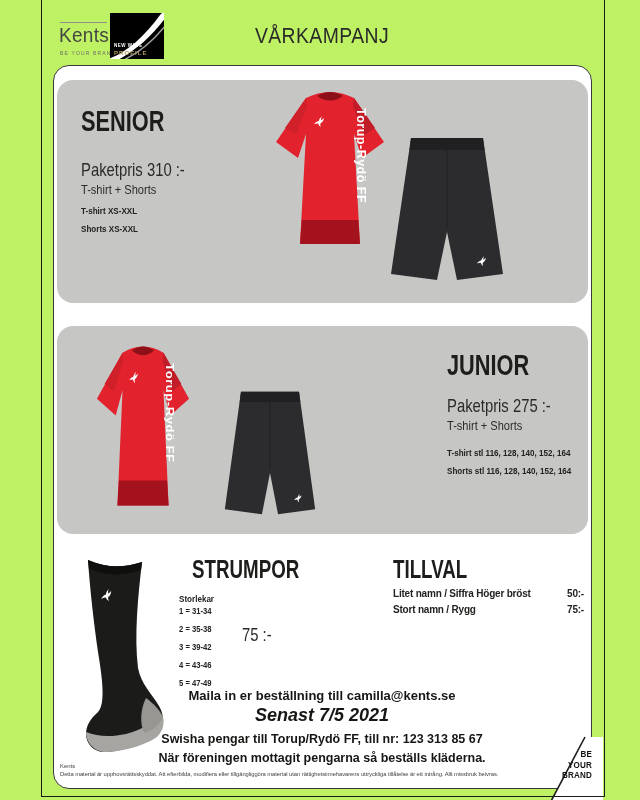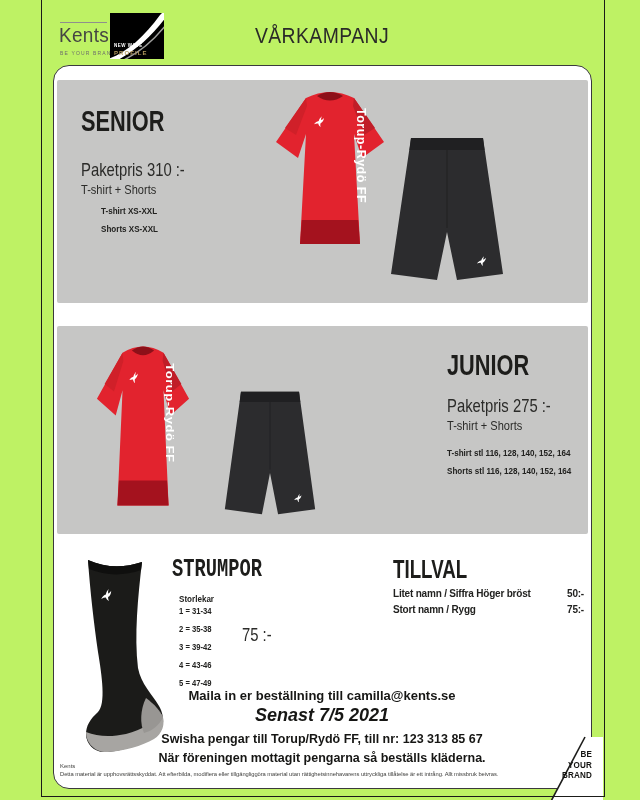--- a/index.html
+++ b/index.html
@@ -16,21 +16,21 @@
   .nwp{left:110px;top:13px;width:54px;height:46px;background:#000;overflow:hidden;}
   .nwp svg{position:absolute;left:0;top:0;}
   .nwp-l1{position:absolute;left:4px;bottom:11px;font-size:4.5px;font-weight:700;color:#fff;letter-spacing:.5px;}
   .nwp-l2{position:absolute;left:4px;bottom:3.5px;font-size:6px;font-weight:700;color:#b49b5f;letter-spacing:1.1px;}
   .page-title{left:53px;top:23px;width:538px;text-align:center;font-size:22px;font-weight:400;
               color:#2a2a28;transform:scaleX(.88);letter-spacing:.5px;}
 
   
   .frame{left:53px;top:65px;width:537px;height:722px;border:1.5px solid #3a3a3c;border-radius:16px;background:#fff;}
 
-  .card{position:absolute;background:#c6c6c5;border-radius:2px;}
+  .card{position:absolute;background:#c6c6c5;border-radius:16px;}
   .card-senior{left:57px;top:80px;width:531px;height:223px;}
   .card-junior{left:57px;top:326px;width:531px;height:208px;}
 
   .h-big{font-size:29px;font-weight:700;color:#1d1d1b;display:inline-block;
          transform:scaleX(.75);transform-origin:0 0;line-height:1;}
   .h-mid{font-size:25px;font-weight:700;color:#1d1d1b;display:inline-block;
          transform:scaleX(.75);transform-origin:0 0;line-height:1;}
   .price-line{font-size:19px;font-weight:400;color:#2b2b29;display:inline-block;
               transform:scaleX(.78);transform-origin:0 0;line-height:1;}
   .includes-line{font-size:13px;font-weight:400;color:#2b2b29;display:inline-block;
@@ -89,21 +89,21 @@
   <div class="card card-senior">
     <div class="abs" style="left:24px;top:27px;">
       <span class="h-big">SENIOR</span>
     </div>
     <div class="abs" style="left:24px;top:80px;">
       <span class="price-line">Paketpris 310 :-</span>
     </div>
     <div class="abs" style="left:24px;top:100px;">
       <span class="includes-line">T-shirt + Shorts</span>
     </div>
-    <div class="abs" style="left:24px;top:120px;margin-left:20px;">
+    <div class="abs" style="left:24px;top:120px;">
       <span class="size-small">T-shirt XS-XXL</span><br>
       <span class="size-small">Shorts XS-XXL</span>
     </div>
 
     <svg class="abs" style="left:205px;top:4px;" width="136" height="170" viewBox="0 0 136 170" preserveAspectRatio="none">
       <path d="M44,14 Q68,2 92,14 L122,58 L100,74 L92,50 L98,160 L38,160 L44,50 L36,74 L14,58 Z" fill="#e2232e"></path>
       <path d="M92,14 L113,44 L102,51 L91,22 Z" fill="#c01d28"></path>
       <path d="M44,14 L23,44 L34,51 L45,22 Z" fill="#d02029"></path>
       <path d="M39.8,136 L96.2,136 L98,160 L38,160 Z" fill="#a4121e"></path>
       <path d="M55,12 Q68,21 81,12 Q68,4 55,12 Z" fill="#8d1019"></path>
@@ -164,21 +164,21 @@
   <svg class="abs" style="left:58px;top:556px;" width="124" height="200" viewBox="0 0 124 200">
     <path d="M30,4 C48,12 66,12 84,6 C80,40 76,80 80,112 C83,128 94,138 101,150 C108,162 106,176 96,182 C80,190 60,196 46,196 C36,196 28,188 28,178 C28,170 32,163 40,156 C48,148 44,120 40,96 C36,68 32,34 30,4 Z" fill="#1b1b19"></path>
     <path d="M30,4 C48,12 66,12 84,6 L83,14 C66,20 48,20 31,13 Z" fill="#0f0f0e"></path>
     <path d="M28,176 C28,188 38,197 50,196 C66,195 84,190 96,183 C104,178 108,168 104,158 C96,166 84,174 68,178 C54,181 40,181 28,176 Z" fill="#a7a5a2"></path>
     <path d="M88,142 C96,148 103,155 105,162 C100,170 94,175 86,177 C82,168 82,154 88,142 Z" fill="#989693"></path>
     <g transform="translate(42,34) rotate(-8) scale(1.1)">
       <path d="M7.9,0.2 C6.2,1.7 5.1,3.3 4.7,4.9 C3,5.2 1.4,6.3 0,8.2 C1.6,7.6 3,7.4 4.3,7.6 C4.5,9.1 5.3,10.3 6.7,11 C6.2,9.7 6.1,8.5 6.4,7.4 C8.2,6.6 9.5,4.8 10,2 C9,3.2 7.9,3.9 6.9,4.1 C6.9,2.8 7.2,1.5 7.9,0.2 Z" fill="#ffffff"></path>
     </g>
   </svg>
 
-  <div class="abs" style="left:172px;top:557px;font-family:Liberation Mono, monospace;">
+  <div class="abs" style="left:192px;top:557px;">
     <span class="h-mid">STRUMPOR</span>
   </div>
   <div class="abs" style="left:179px;top:588px;">
     <span class="sizes-label">Storlekar</span>
   </div>
   <div class="abs" style="left:179px;top:600px;">
     <span class="sock-size">1 = 31-34</span><br>
     <span class="sock-size">2 = 35-38</span><br>
     <span class="sock-size">3 = 39-42</span><br>
     <span class="sock-size">4 = 43-46</span><br>

